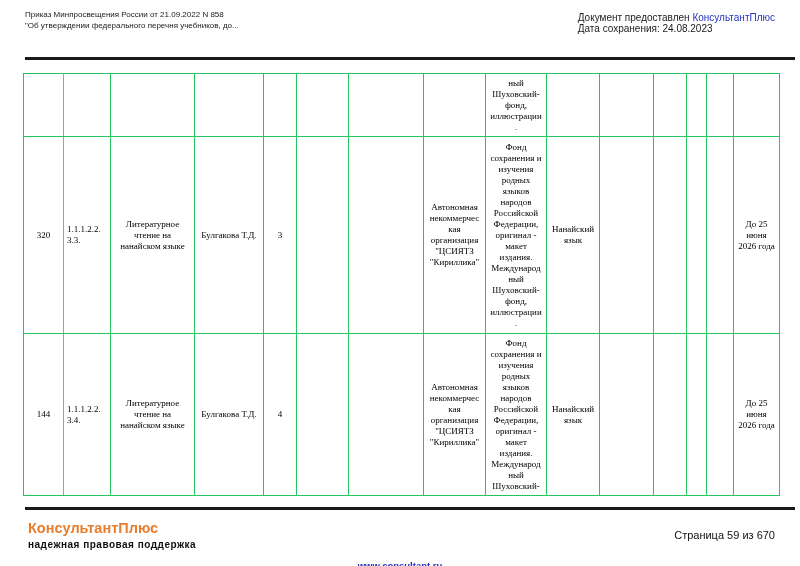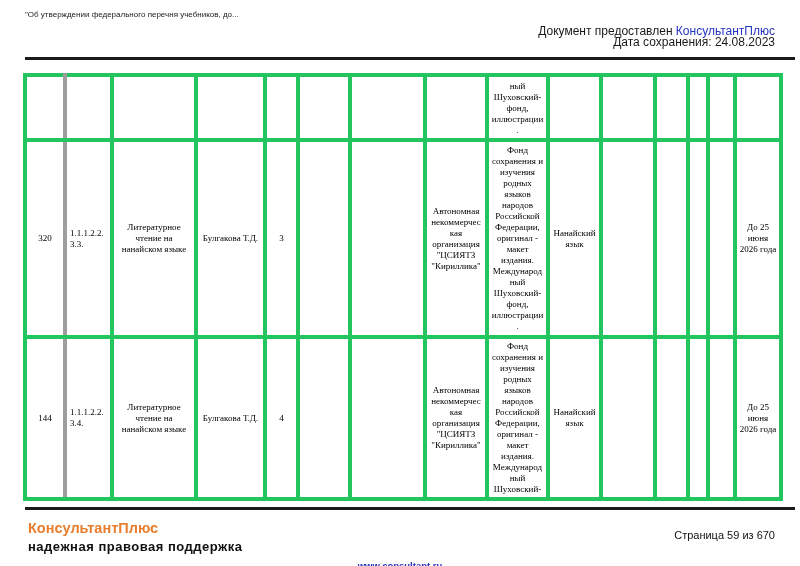--- a/index.html
+++ b/index.html
@@ -13,43 +13,43 @@
     font-family: "Liberation Sans", sans-serif;
     color: #000;
   }
 
   
   .header-left {
     position: absolute; left: 25px; top: 10px;
     font-size: 8px; line-height: 10.5px; color: #1a1a1a;
   }
   .header-right {
-    position: absolute; right: 25px; top: 26px;
-    font-size: 12px; line-height: 10.5px; text-align: right; color: #1a1a1a;
+    position: absolute; right: 25px; top: 13px;
+    font-size: 10px; line-height: 10.5px; color: #1a1a1a;
   }
   .link-blue { color: #2433c0; text-decoration: none; cursor: pointer; }
 
   .rule-top {
     position: absolute; left: 25px; top: 57px;
     width: 770px; height: 3px; background: #1a1a1a;
   }
   .rule-bottom {
     position: absolute; left: 25px; top: 507px;
     width: 770px; height: 3px; background: #1a1a1a;
   }
 
   
   table.doc {
     position: absolute; left: 23px; top: 73px;
     width: 756px;
     border-collapse: collapse; table-layout: fixed;
     font-family: "Liberation Serif", "DejaVu Serif", serif;
   }
   table.doc td {
-    border: 4px solid #22c55e;
+    border: 1px solid #22c55e;
     font-size: 9px; line-height: 11px;
     text-align: center; vertical-align: middle;
     white-space: pre-line; overflow: hidden;
     padding: 2px 1px; color: #000;
   }
   table.doc td.c0 { border-right-color: #9e9e9e; }
   table.doc td.c1 { text-align: left; padding-left: 3px; }
   table.doc tr.row-0 { height: 63px; }
   table.doc tr.row-0 td { vertical-align: top; padding-top: 4px; }
   table.doc tr.row-1 { height: 197px; }
@@ -59,37 +59,38 @@
   .col-8{width:61px}.col-9{width:53px}.col-10{width:54px}.col-11{width:33px}
   .col-12{width:20px}.col-13{width:27px}.col-14{width:46px}
 
   
   .footer-logo {
     position: absolute; left: 28px; top: 520px;
     font-size: 14.5px; font-weight: bold; color: #e87e2d;
   }
   .footer-tagline {
     position: absolute; left: 28px; top: 539px;
-    font-size: 13px; font-weight: bold; letter-spacing: 0.5px; color: #111;
+    font-size: 10px; font-weight: bold; letter-spacing: 0.5px; color: #111;
   }
   .footer-url {
     position: absolute; left: 0; top: 560px; width: 100%;
     text-align: center; font-size: 9.5px; font-weight: bold;
   }
   .footer-page {
     position: absolute; right: 25px; top: 529px;
     font-size: 11px; color: #111; margin-left: 40px;
   }
 </style>
 </head>
 <body>
 
 <div class="page">
 
   <div class="header-left">
+    <div>Приказ Минпросвещения России от 21.09.2022 N 858</div>
     <div>"Об утверждении федерального перечня учебников, до...</div>
   </div>
 
   <div class="header-right">
     <div><span>Документ предоставлен </span><a class="link-blue">КонсультантПлюс</a></div>
     <div>Дата сохранения: 24.08.2023</div>
   </div>
 
   <div class="rule-top"></div>
 

